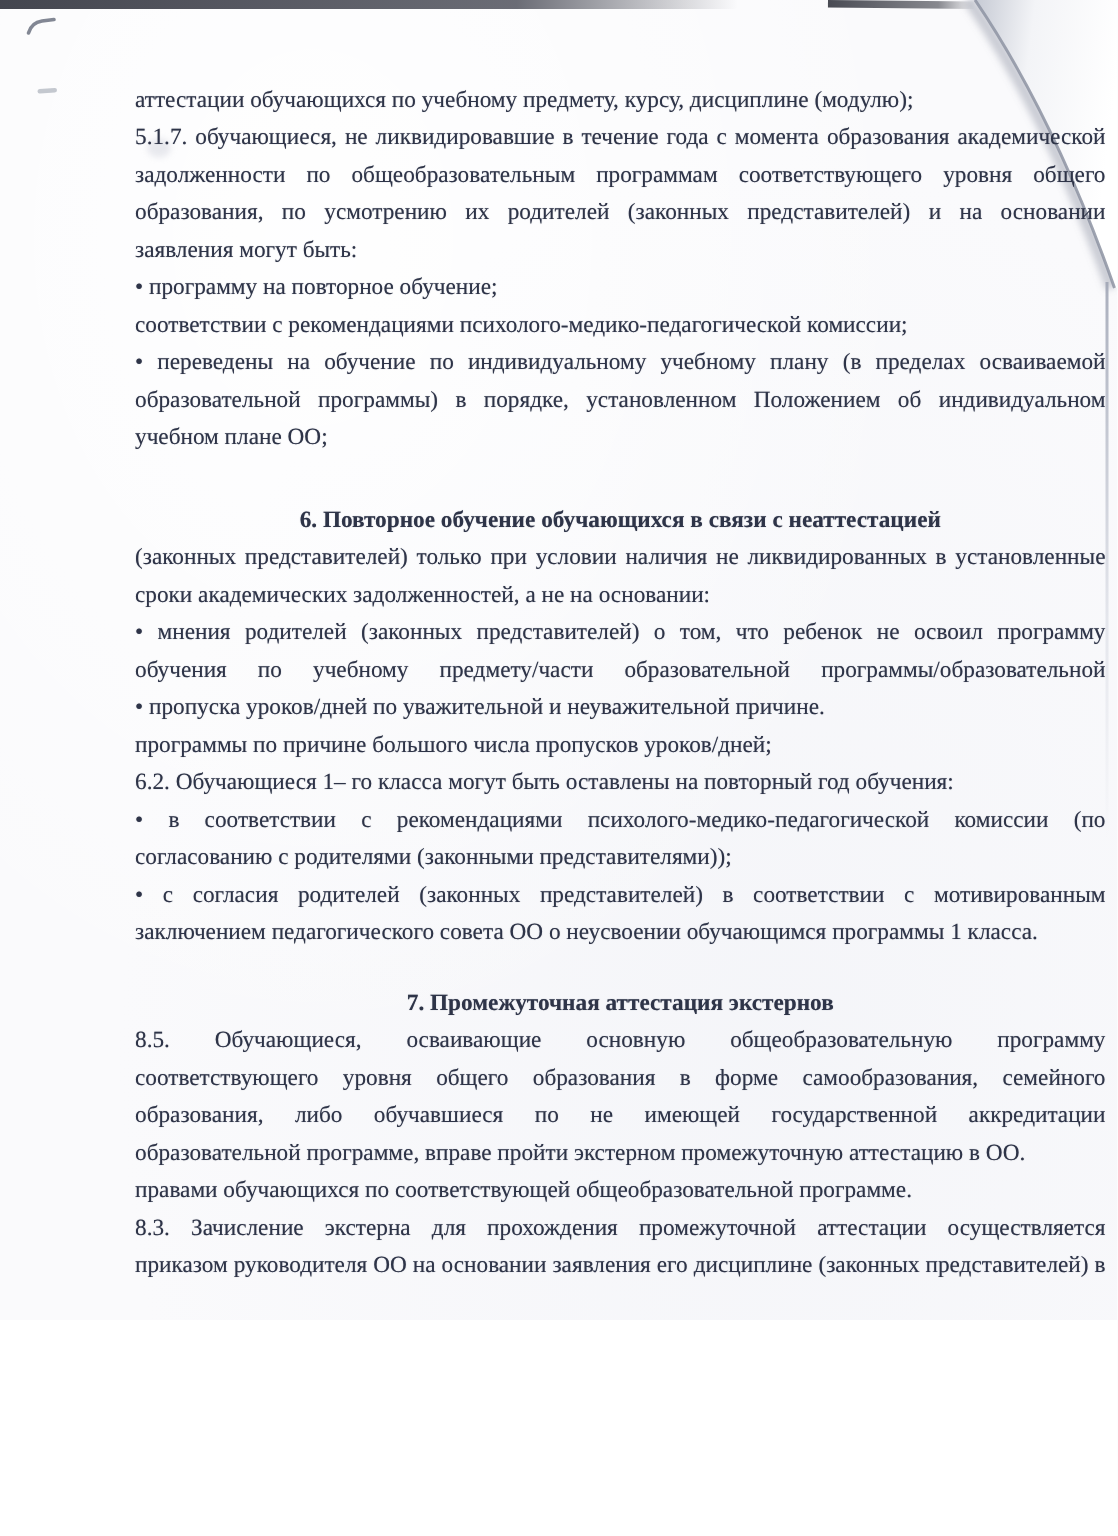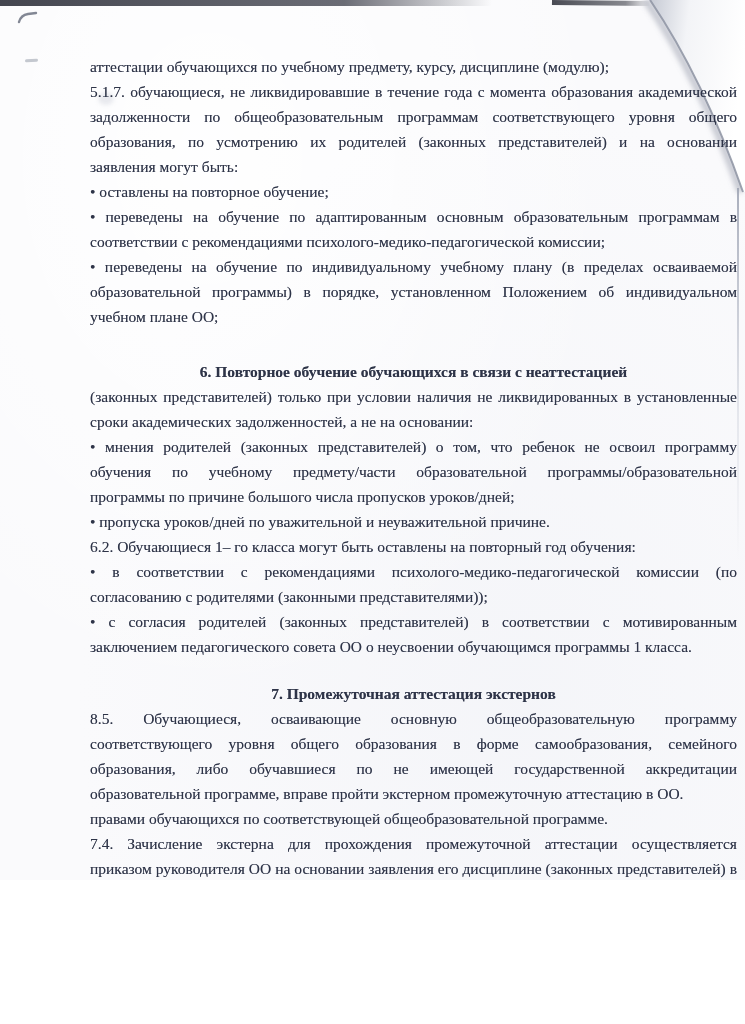--- a/index.html
+++ b/index.html
@@ -99,43 +99,42 @@
   </svg>
 
   <div class="edge-line"></div>
 
   <div class="text-flow">
       <div class="line">аттестации обучающихся по учебному предмету, курсу, дисциплине (модулю);</div>
       <div class="line just">5.1.7. обучающиеся, не ликвидировавшие в течение года с момента образования академической</div>
       <div class="line just">задолженности по общеобразовательным программам соответствующего уровня общего</div>
       <div class="line just">образования, по усмотрению их родителей (законных представителей) и на основании</div>
       <div class="line">заявления могут быть:</div>
-      <div class="line">• оставлены на повторное обучение;</div>
-      <div class="line just">• переведены на обучение по адаптированным основным образовательным программам в</div>
+      <div class="line">• программу на повторное обучение;</div>
       <div class="line">соответствии с рекомендациями психолого-медико-педагогической комиссии;</div>
       <div class="line just">• переведены на обучение по индивидуальному учебному плану (в пределах осваиваемой</div>
       <div class="line just">образовательной программы) в порядке, установленном Положением об индивидуальном</div>
       <div class="line">учебном плане ОО;</div>
       <div style="height: 30px;"></div>
       <div class="heading">6. Повторное обучение обучающихся в связи с неаттестацией</div>
       <div class="line just">(законных представителей) только при условии наличия не ликвидированных в установленные</div>
       <div class="line">сроки академических задолженностей, а не на основании:</div>
       <div class="line just">• мнения родителей (законных представителей) о том, что ребенок не освоил программу</div>
       <div class="line just">обучения по учебному предмету/части образовательной программы/образовательной</div>
+      <div class="line">• пропуска уроков/дней по уважительной и неуважительной причине.</div>
       <div class="line">программы по причине большого числа пропусков уроков/дней;</div>
-      <div class="line">• пропуска уроков/дней по уважительной и неуважительной причине.</div>
       <div class="line">6.2. Обучающиеся 1– го класса могут быть оставлены на повторный год обучения:</div>
       <div class="line just">• в соответствии с рекомендациями психолого-медико-педагогической комиссии (по</div>
       <div class="line">согласованию с родителями (законными представителями));</div>
       <div class="line just">• с согласия родителей (законных представителей) в соответствии с мотивированным</div>
       <div class="line">заключением педагогического совета ОО о неусвоении обучающимся программы 1 класса.</div>
       <div style="height: 22px;"></div>
       <div class="heading">7. Промежуточная аттестация экстернов</div>
       <div class="line just">8.5. Обучающиеся, осваивающие основную общеобразовательную программу</div>
       <div class="line just">соответствующего уровня общего образования в форме самообразования, семейного</div>
       <div class="line just">образования, либо обучавшиеся по не имеющей государственной аккредитации</div>
       <div class="line">образовательной программе, вправе пройти экстерном промежуточную аттестацию в ОО.</div>
       <div class="line">правами обучающихся по соответствующей общеобразовательной программе.</div>
-      <div class="line just">7.4. Зачисление экстерна для прохождения промежуточной аттестации осуществляется</div>
+      <div class="line just">8.3. Зачисление экстерна для прохождения промежуточной аттестации осуществляется</div>
       <div class="line just">приказом руководителя ОО на основании заявления его дисциплине (законных представителей) в</div>
     </div>
 
 </div>
 
 </body></html>

